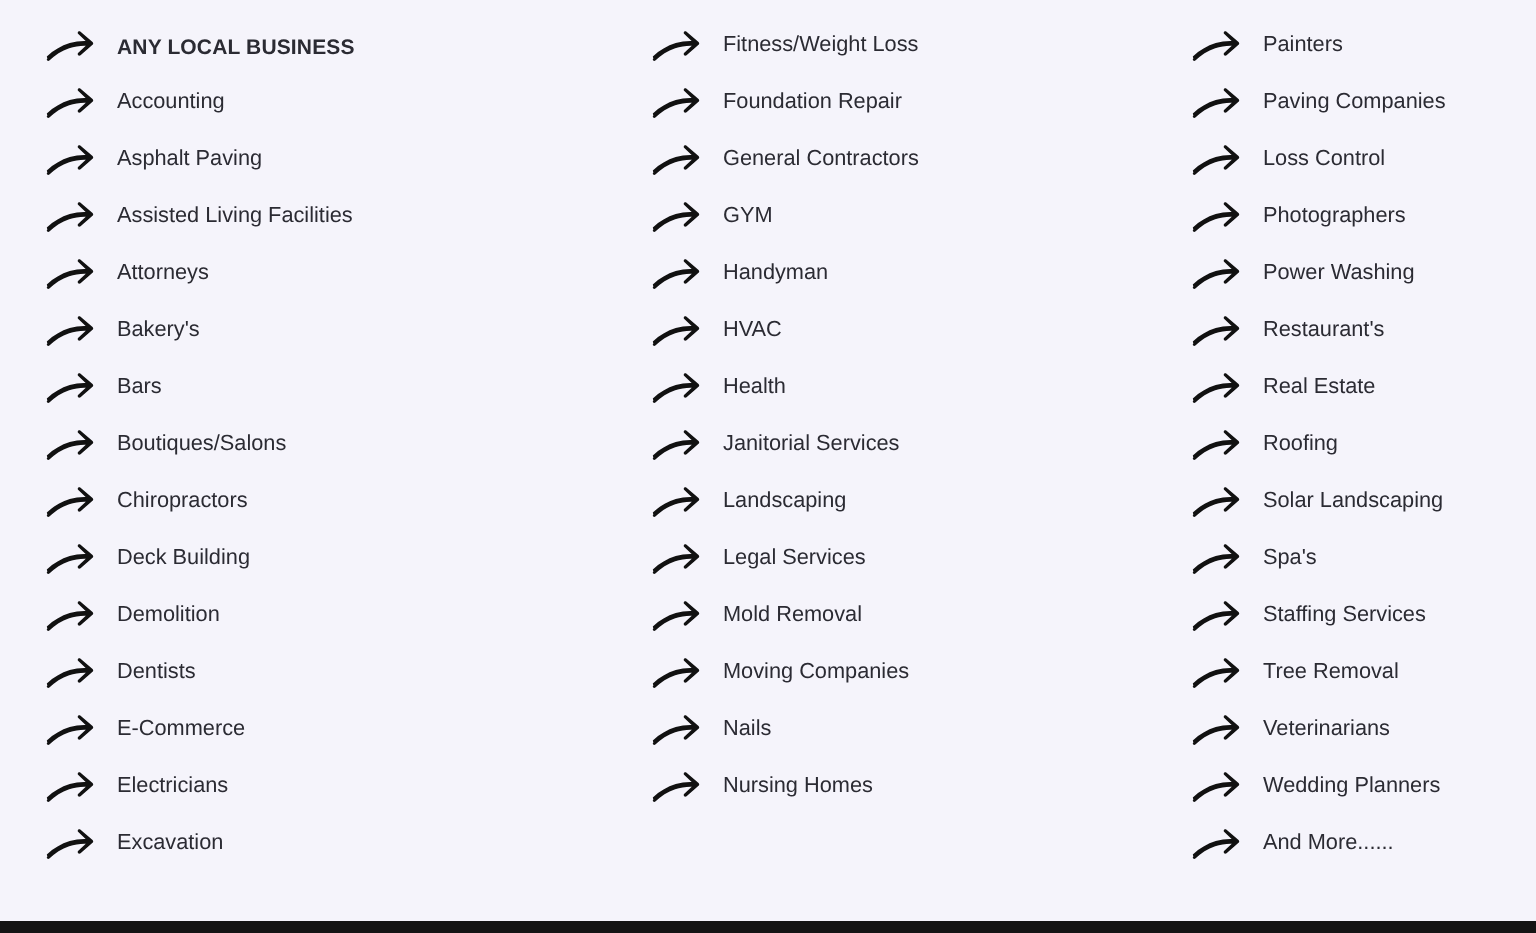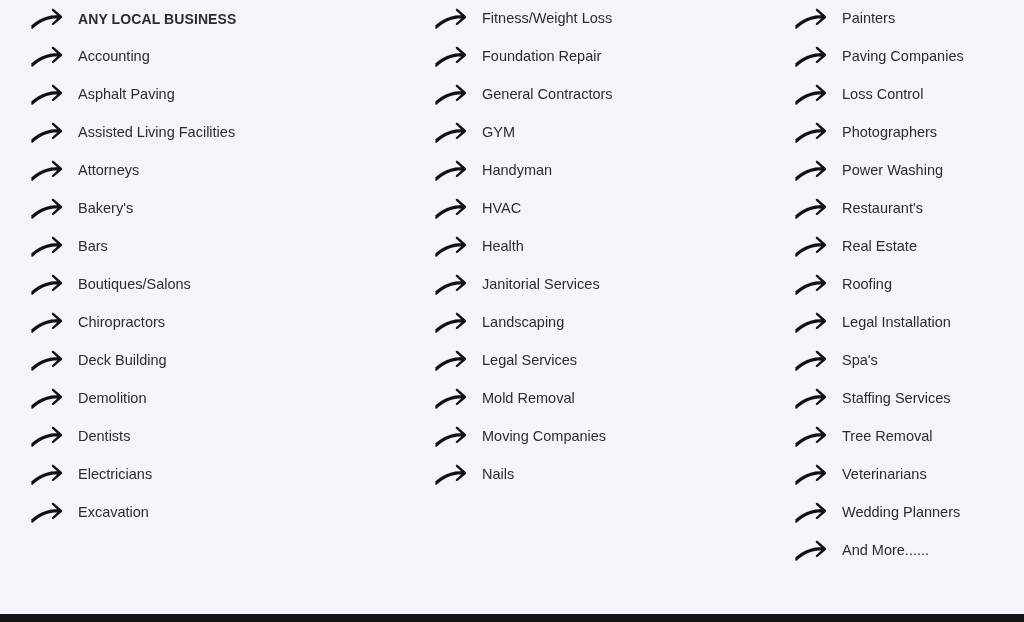--- a/index.html
+++ b/index.html
@@ -12,21 +12,21 @@
     background: #f5f4fb;
     font-family: "Liberation Sans", sans-serif;
     overflow: hidden;
   }
   .page {
     position: relative;
     width: 1024px;
     height: 622px;
     background: #f5f4fb;
     box-sizing: border-box;
-    padding: 0 0 0 0;
+    padding: 12px 0 0 0;
   }
   .columns {
     display: flex;
     flex-direction: row;
     width: 100%;
     height: 612px;
     box-sizing: border-box;
   }
   .column {
     box-sizing: border-box;
@@ -175,20 +175,28 @@
             </svg>
           </span>
           <span class="item-label">Dentists</span>
         </div>
         <div class="item">
           <span class="arrow-icon">
             <svg viewBox="0 0 34 22" xmlns="http://www.w3.org/2000/svg" aria-hidden="true">
               <path fill="currentColor" d="M1.2 17.6c4.4-4.0 9.6-7.2 15.3-8.9 3.4-1.0 7.0-1.5 10.6-1.4l-4.9-4.6c-.5-.5-.5-1.2-.1-1.6.4-.4 1.1-.4 1.6 0l8.0 6.9c.6.5.6 1.4 0 1.9l-8.0 6.9c-.5.4-1.2.4-1.6 0-.4-.5-.4-1.2.1-1.6l5.0-4.7c-3.8-.1-7.6.5-11.1 1.7-5.0 1.7-9.5 4.6-13.2 8.2-.4.4-1.0.4-1.4 0-.4-.4-.4-1.0.1-1.4z"></path>
             </svg>
           </span>
+          <span class="item-label">E-Commerce</span>
+        </div>
+        <div class="item">
+          <span class="arrow-icon">
+            <svg viewBox="0 0 34 22" xmlns="http://www.w3.org/2000/svg" aria-hidden="true">
+              <path fill="currentColor" d="M1.2 17.6c4.4-4.0 9.6-7.2 15.3-8.9 3.4-1.0 7.0-1.5 10.6-1.4l-4.9-4.6c-.5-.5-.5-1.2-.1-1.6.4-.4 1.1-.4 1.6 0l8.0 6.9c.6.5.6 1.4 0 1.9l-8.0 6.9c-.5.4-1.2.4-1.6 0-.4-.5-.4-1.2.1-1.6l5.0-4.7c-3.8-.1-7.6.5-11.1 1.7-5.0 1.7-9.5 4.6-13.2 8.2-.4.4-1.0.4-1.4 0-.4-.4-.4-1.0.1-1.4z"></path>
+            </svg>
+          </span>
           <span class="item-label">Electricians</span>
         </div>
         <div class="item">
           <span class="arrow-icon">
             <svg viewBox="0 0 34 22" xmlns="http://www.w3.org/2000/svg" aria-hidden="true">
               <path fill="currentColor" d="M1.2 17.6c4.4-4.0 9.6-7.2 15.3-8.9 3.4-1.0 7.0-1.5 10.6-1.4l-4.9-4.6c-.5-.5-.5-1.2-.1-1.6.4-.4 1.1-.4 1.6 0l8.0 6.9c.6.5.6 1.4 0 1.9l-8.0 6.9c-.5.4-1.2.4-1.6 0-.4-.5-.4-1.2.1-1.6l5.0-4.7c-3.8-.1-7.6.5-11.1 1.7-5.0 1.7-9.5 4.6-13.2 8.2-.4.4-1.0.4-1.4 0-.4-.4-.4-1.0.1-1.4z"></path>
             </svg>
           </span>
           <span class="item-label">Excavation</span>
         </div>
@@ -291,20 +299,28 @@
           <span class="item-label">Moving Companies</span>
         </div>
         <div class="item">
           <span class="arrow-icon">
             <svg viewBox="0 0 34 22" xmlns="http://www.w3.org/2000/svg" aria-hidden="true">
               <path fill="currentColor" d="M1.2 17.6c4.4-4.0 9.6-7.2 15.3-8.9 3.4-1.0 7.0-1.5 10.6-1.4l-4.9-4.6c-.5-.5-.5-1.2-.1-1.6.4-.4 1.1-.4 1.6 0l8.0 6.9c.6.5.6 1.4 0 1.9l-8.0 6.9c-.5.4-1.2.4-1.6 0-.4-.5-.4-1.2.1-1.6l5.0-4.7c-3.8-.1-7.6.5-11.1 1.7-5.0 1.7-9.5 4.6-13.2 8.2-.4.4-1.0.4-1.4 0-.4-.4-.4-1.0.1-1.4z"></path>
             </svg>
           </span>
           <span class="item-label">Nails</span>
         </div>
+        <div class="item">
+          <span class="arrow-icon">
+            <svg viewBox="0 0 34 22" xmlns="http://www.w3.org/2000/svg" aria-hidden="true">
+              <path fill="currentColor" d="M1.2 17.6c4.4-4.0 9.6-7.2 15.3-8.9 3.4-1.0 7.0-1.5 10.6-1.4l-4.9-4.6c-.5-.5-.5-1.2-.1-1.6.4-.4 1.1-.4 1.6 0l8.0 6.9c.6.5.6 1.4 0 1.9l-8.0 6.9c-.5.4-1.2.4-1.6 0-.4-.5-.4-1.2.1-1.6l5.0-4.7c-3.8-.1-7.6.5-11.1 1.7-5.0 1.7-9.5 4.6-13.2 8.2-.4.4-1.0.4-1.4 0-.4-.4-.4-1.0.1-1.4z"></path>
+            </svg>
+          </span>
+          <span class="item-label">Nursing Homes</span>
+        </div>
       </div>
     <div class="column col-3">
         <div class="item">
           <span class="arrow-icon">
             <svg viewBox="0 0 34 22" xmlns="http://www.w3.org/2000/svg" aria-hidden="true">
               <path fill="currentColor" d="M1.2 17.6c4.4-4.0 9.6-7.2 15.3-8.9 3.4-1.0 7.0-1.5 10.6-1.4l-4.9-4.6c-.5-.5-.5-1.2-.1-1.6.4-.4 1.1-.4 1.6 0l8.0 6.9c.6.5.6 1.4 0 1.9l-8.0 6.9c-.5.4-1.2.4-1.6 0-.4-.5-.4-1.2.1-1.6l5.0-4.7c-3.8-.1-7.6.5-11.1 1.7-5.0 1.7-9.5 4.6-13.2 8.2-.4.4-1.0.4-1.4 0-.4-.4-.4-1.0.1-1.4z"></path>
             </svg>
           </span>
           <span class="item-label">Painters</span>
         </div>
@@ -363,21 +379,21 @@
             </svg>
           </span>
           <span class="item-label">Roofing</span>
         </div>
         <div class="item">
           <span class="arrow-icon">
             <svg viewBox="0 0 34 22" xmlns="http://www.w3.org/2000/svg" aria-hidden="true">
               <path fill="currentColor" d="M1.2 17.6c4.4-4.0 9.6-7.2 15.3-8.9 3.4-1.0 7.0-1.5 10.6-1.4l-4.9-4.6c-.5-.5-.5-1.2-.1-1.6.4-.4 1.1-.4 1.6 0l8.0 6.9c.6.5.6 1.4 0 1.9l-8.0 6.9c-.5.4-1.2.4-1.6 0-.4-.5-.4-1.2.1-1.6l5.0-4.7c-3.8-.1-7.6.5-11.1 1.7-5.0 1.7-9.5 4.6-13.2 8.2-.4.4-1.0.4-1.4 0-.4-.4-.4-1.0.1-1.4z"></path>
             </svg>
           </span>
-          <span class="item-label">Legal Installation</span>
+          <span class="item-label">Solar Landscaping</span>
         </div>
         <div class="item">
           <span class="arrow-icon">
             <svg viewBox="0 0 34 22" xmlns="http://www.w3.org/2000/svg" aria-hidden="true">
               <path fill="currentColor" d="M1.2 17.6c4.4-4.0 9.6-7.2 15.3-8.9 3.4-1.0 7.0-1.5 10.6-1.4l-4.9-4.6c-.5-.5-.5-1.2-.1-1.6.4-.4 1.1-.4 1.6 0l8.0 6.9c.6.5.6 1.4 0 1.9l-8.0 6.9c-.5.4-1.2.4-1.6 0-.4-.5-.4-1.2.1-1.6l5.0-4.7c-3.8-.1-7.6.5-11.1 1.7-5.0 1.7-9.5 4.6-13.2 8.2-.4.4-1.0.4-1.4 0-.4-.4-.4-1.0.1-1.4z"></path>
             </svg>
           </span>
           <span class="item-label">Spa's</span>
         </div>
         <div class="item">

